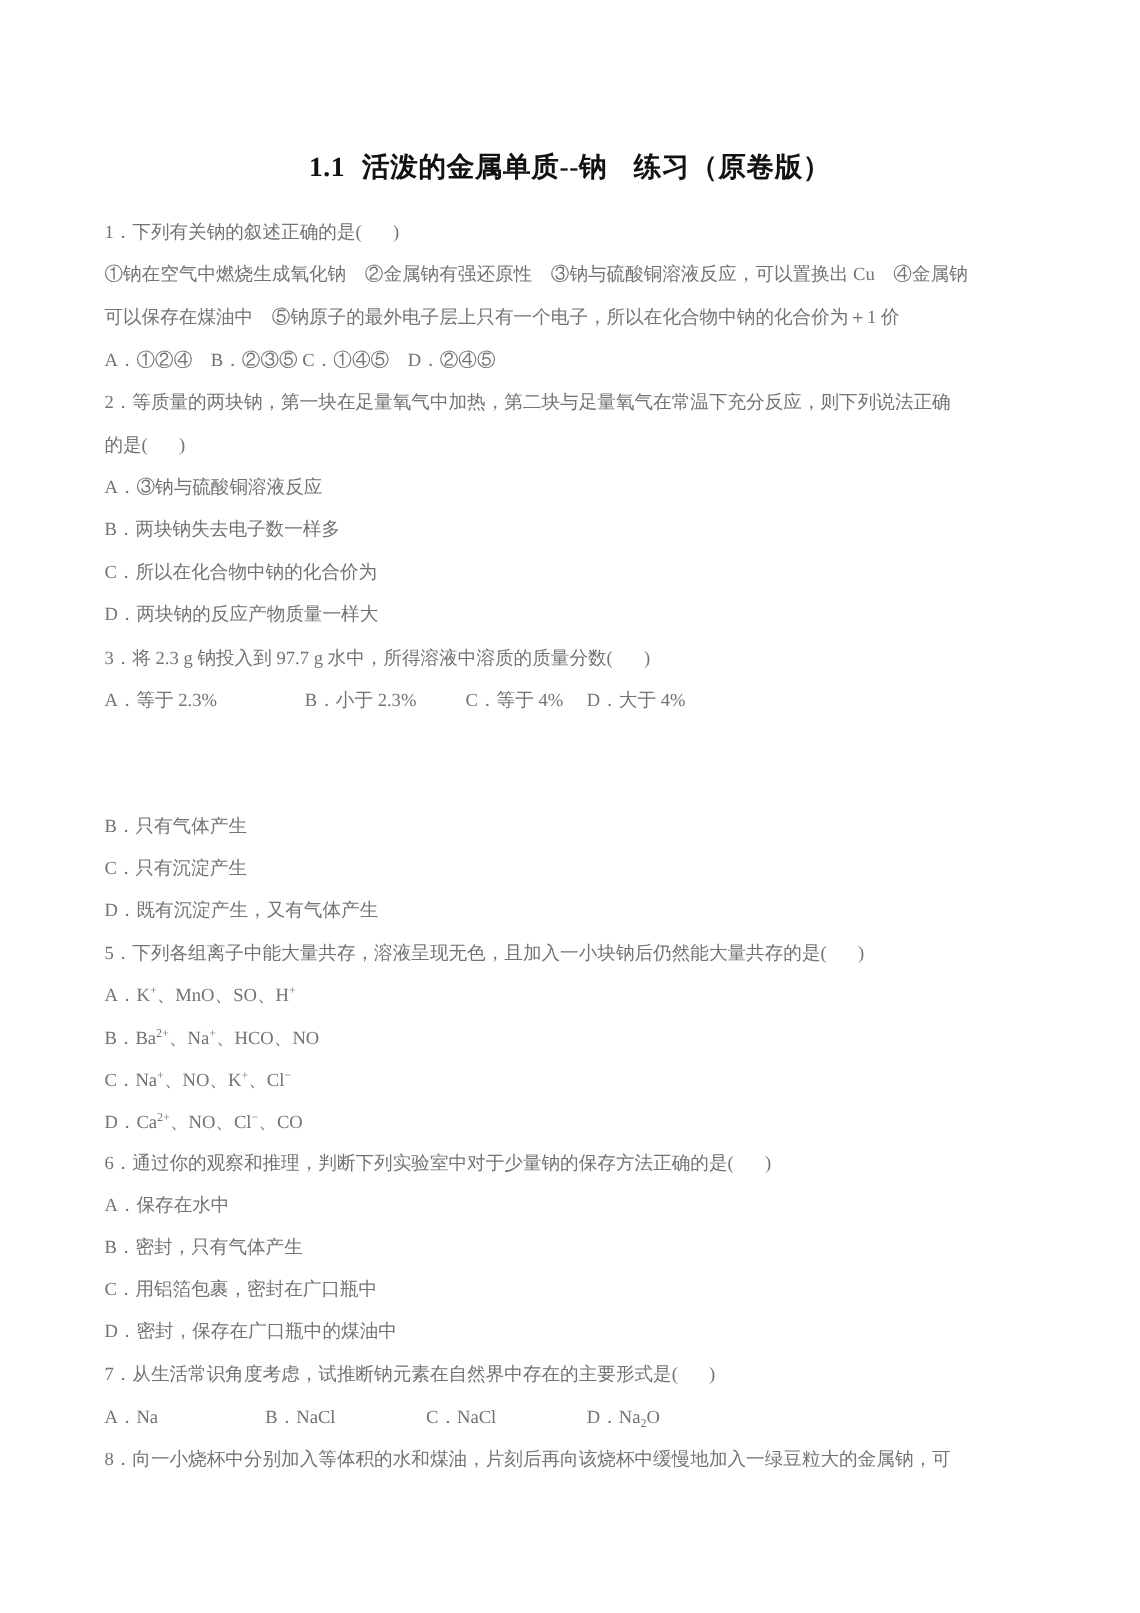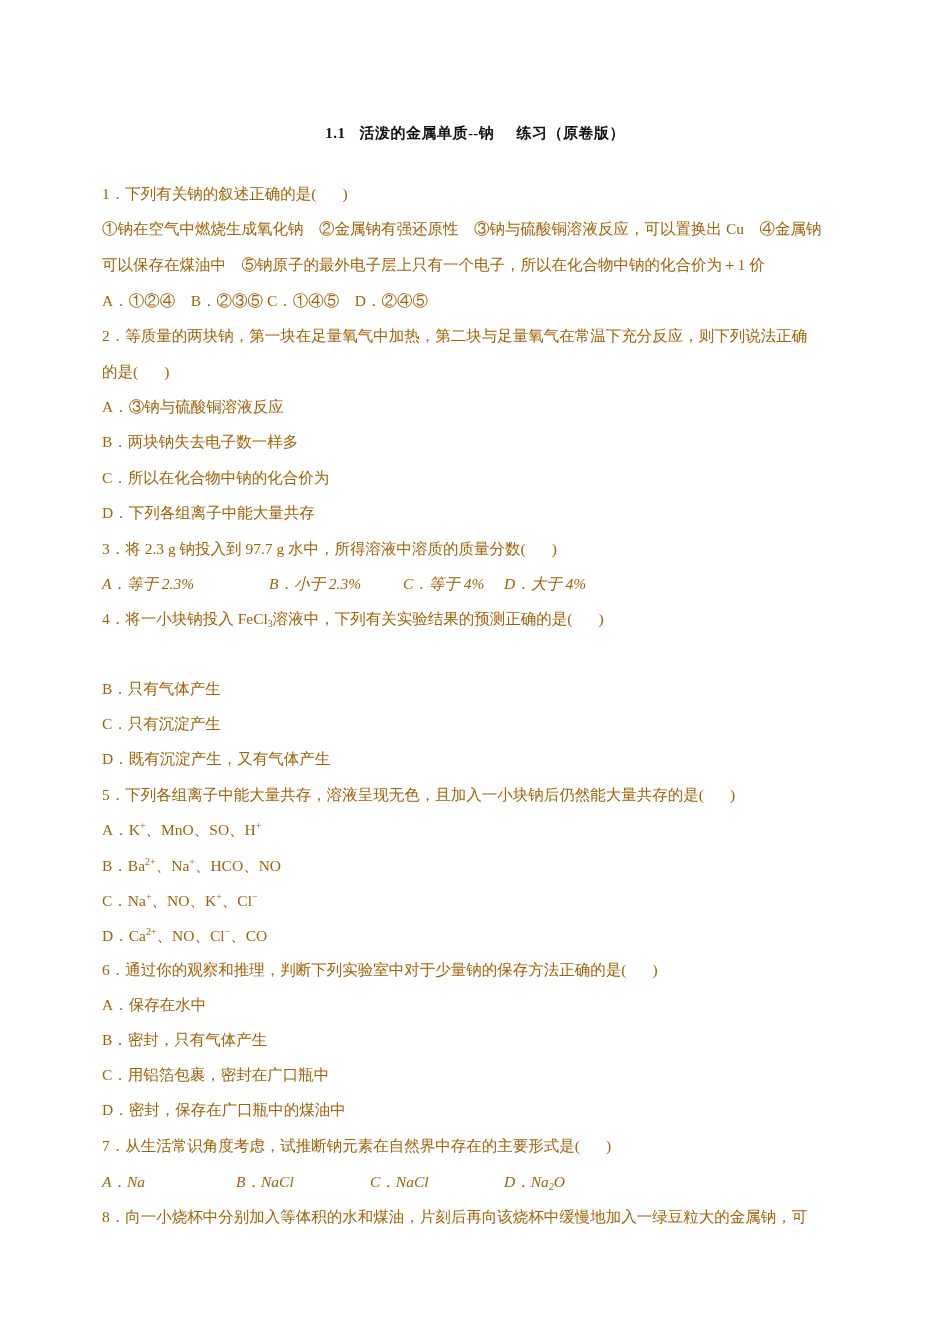--- a/index.html
+++ b/index.html
@@ -23,35 +23,35 @@
       height: 1344px;
     }
     .title {
       position: absolute;
       left: 0;
       top: 124px;
       width: 950px;
       text-align: center;
       font-family: "Liberation Serif", "DejaVu Serif", serif;
       font-weight: bold;
-      font-size: 15px;
+      font-size: 23px;
       letter-spacing: 0.5px;
       color: #111;
     }
     .title .num { margin-right: 14px; }
     .title .gap { display: inline-block; width: 22px; }
     .line {
       position: absolute;
-      left: 102px;
+      left: 87px;
       font-size: 15.5px;
       line-height: 20px;
       white-space: nowrap;
-      color: #a16207;
+      color: #737373;
     }
-    .opt-col { display: inline-block; font-style: italic; }
+    .opt-col { display: inline-block; }
     sup, sub { font-size: 10px; line-height: 0; }
     sup { vertical-align: 6px; }
     sub { vertical-align: -3px; }
     .blank { display: inline-block; width: 26px; }
   </style>
 </head>
 <body>
 
 <div class="page">
 
@@ -66,32 +66,29 @@
   <div class="line" style="top:255px">可以保存在煤油中　⑤钠原子的最外电子层上只有一个电子，所以在化合物中钠的化合价为＋1 价</div>
   <div class="line" style="top:291px">A．①②④　B．②③⑤ C．①④⑤　D．②④⑤</div>
 
   <div class="line" style="top:326px">2．等质量的两块钠，第一块在足量氧气中加热，第二块与足量氧气在常温下充分反应，则下列说法正确</div>
   <div class="line" style="top:362px">
     <span>的是(</span><span class="blank"></span><span>)</span>
   </div>
   <div class="line" style="top:397px">A．③钠与硫酸铜溶液反应</div>
   <div class="line" style="top:432px">B．两块钠失去电子数一样多</div>
   <div class="line" style="top:468px">C．所以在化合物中钠的化合价为</div>
-  <div class="line" style="top:503px">D．下列各组离子中能大量共存</div>
+  <div class="line" style="top:503px">D．两块钠的反应产物质量一样大</div>
 
   <div class="line" style="top:539px">
     <span>3．将 2.3 g 钠投入到 97.7 g 水中，所得溶液中溶质的质量分数(</span><span class="blank"></span><span>)</span>
   </div>
   <div class="line" style="top:574px">
     <span class="opt-col" style="width:167px">A．等于 2.3%</span><span class="opt-col" style="width:134px">B．小于 2.3%</span><span class="opt-col" style="width:101px">C．等于 4%</span><span class="opt-col">D．大于 4%</span>
   </div>
 
-  <div class="line" style="top:609px">
-    <span>4．将一小块钠投入 FeCl</span><sub>3</sub><span>溶液中，下列有关实验结果的预测正确的是(</span><span class="blank"></span><span>)</span>
-  </div>
   <div class="line" style="top:679px">B．只有气体产生</div>
   <div class="line" style="top:714px">C．只有沉淀产生</div>
   <div class="line" style="top:749px">D．既有沉淀产生，又有气体产生</div>
 
   <div class="line" style="top:785px">
     <span>5．下列各组离子中能大量共存，溶液呈现无色，且加入一小块钠后仍然能大量共存的是(</span><span class="blank"></span><span>)</span>
   </div>
   <div class="line" style="top:820px">
     <span>A．</span><span>K</span><sup>+</sup><span>、MnO、SO、H</span><sup>+</sup>
   </div>

